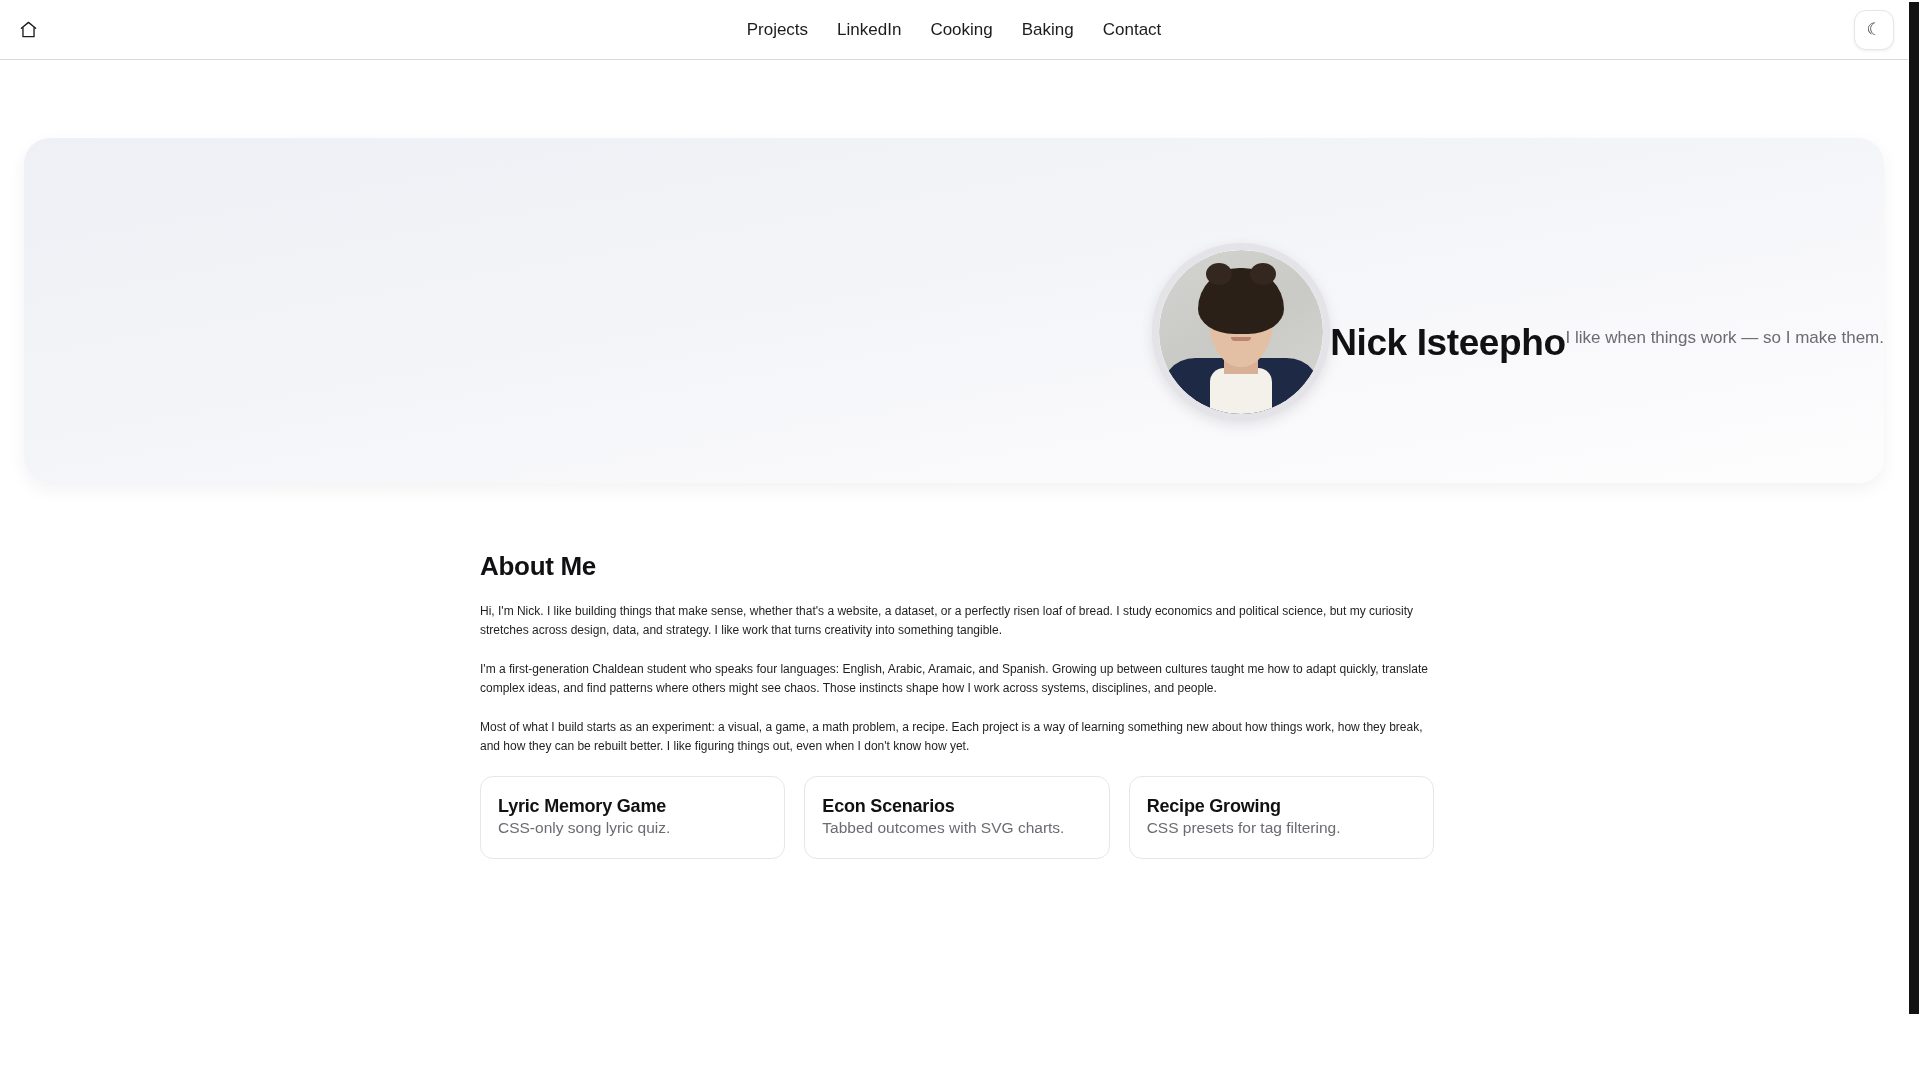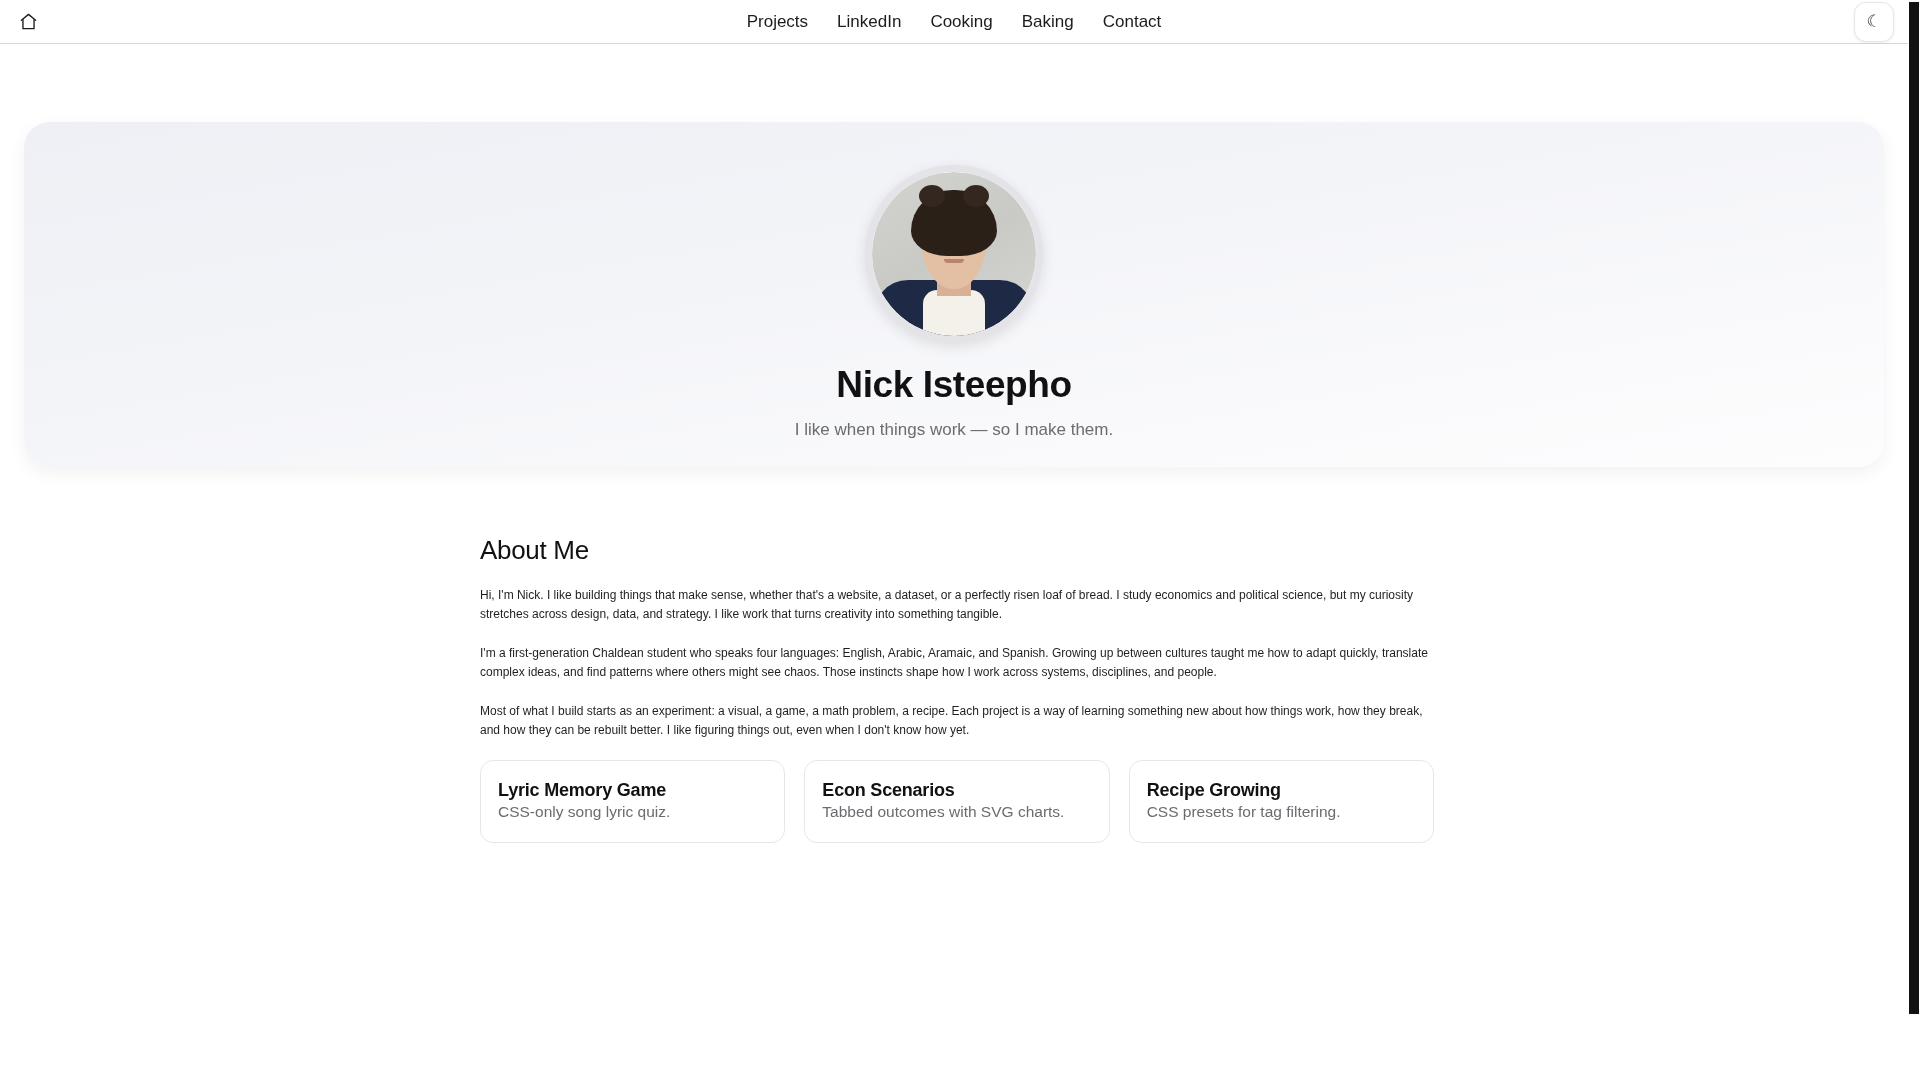--- a/index.html
+++ b/index.html
@@ -47,21 +47,21 @@
     top: 2px; right: 1px;
     width: 10px;
     height: 1012px;
     background: #121212;
     border-radius: 0;
   }
 
   
   .navbar {
     position: relative;
-    height: 44px;
+    height: 60px;
     width: 1908px;
     border-bottom: 1px solid #d8d8dc;
     background: #ffffff;
     display: flex;
     align-items: center;
     justify-content: center;
   }
 
   .home-link {
     position: absolute;
@@ -116,23 +116,24 @@
 
   
   .hero {
     margin: 78px 24px 0 24px;
     width: 1860px;
     height: 345px;
     border-radius: 26px;
     background: linear-gradient(170deg, #eef0f5 0%, #f3f4f8 42%, #fafafc 78%, #fdfdfe 100%);
     box-shadow: 0 6px 18px rgba(20,20,35,0.055);
     display: flex;
-    flex-direction: column;
+    flex-direction: row;
     align-items: center;
     padding-top: 43px;
+    justify-content: flex-end;
   }
 
   .avatar-ring {
     width: 178px;
     height: 178px;
     border-radius: 50%;
     background: #ffffff;
     border: 7px solid #e4e4e8;
     box-shadow: 0 4px 14px rgba(0,0,0,0.10);
     overflow: hidden;
@@ -243,21 +244,21 @@
 
   
   .content {
     width: 960px;
     margin: 68px auto 0 auto;
     padding-left: 6px;
   }
 
   .section-title {
     font-size: 26px;
-    font-weight: 400;
+    font-weight: 700;
     letter-spacing: -0.3px;
     color: #111113;
     margin-bottom: 20px;
   }
 
   .about-p {
     font-size: 12px;
     line-height: 1.62;
     color: #1f1f23;
     margin-bottom: 19px;

